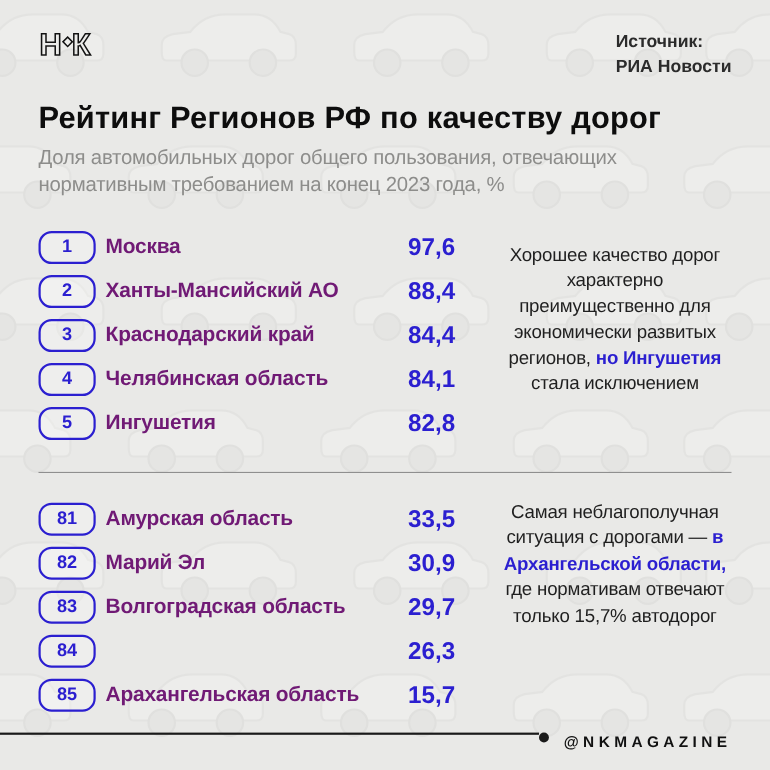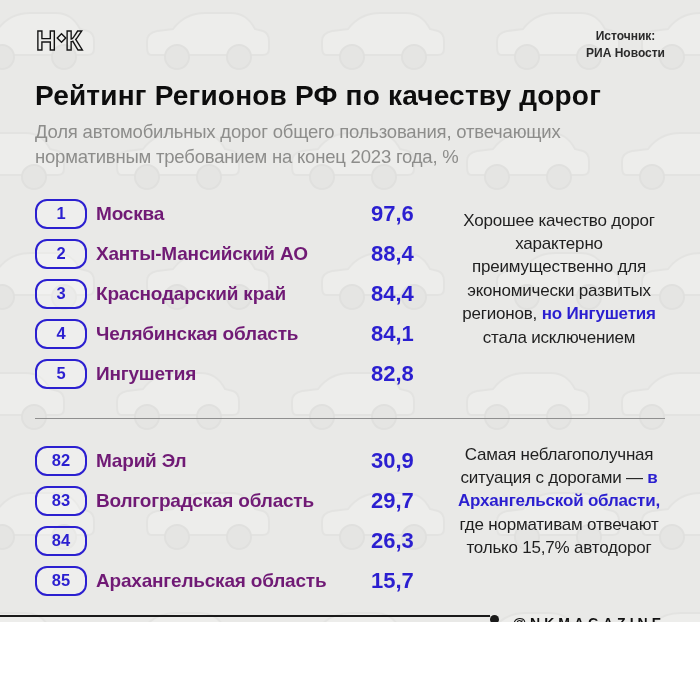--- a/index.html
+++ b/index.html
@@ -1,28 +1,28 @@
 <!DOCTYPE html>
 <html><head>
 <meta charset="utf-8">
 <style>
   * { margin:0; padding:0; box-sizing:border-box; }
   html,body { width:700px; }
   body { font-family:"Liberation Sans", sans-serif; }
   .poster {
-    position:relative; width:700px; height:622px;
+    position:relative; width:700px; height:700px;
     background:#e9e9e7; overflow:hidden;
   }
   .bg-cars { position:absolute; inset:0; opacity:.45; pointer-events:none; }
   .content { position:relative; padding:0 35px; }
 
   
   .header { display:flex; justify-content:space-between; align-items:flex-start; padding-top:22px; }
   .logo-svg { display:block; }
-  .source { text-align:center; font-size:12px; font-weight:bold; color:#2b2b2b; line-height:1.4; padding-top:6px; }
+  .source { text-align:left; font-size:16px; font-weight:bold; color:#2b2b2b; line-height:1.4; padding-top:6px; }
 
   
   .title { margin-top:18px; font-size:28px; font-weight:bold; color:#0d0d0d; letter-spacing:.2px; }
   .subtitle { margin-top:8px; font-size:18.5px; line-height:1.35; color:#8d8d8b; max-width:630px; letter-spacing:-.2px; }
 
   
   .section { display:flex; margin-top:24px; }
   .table { width:388px; flex:none; }
   .row { display:flex; align-items:center; height:40px; }
   .badge {
@@ -143,20 +143,25 @@
       <div class="annotation first">
         <span>Хорошее качество дорог характерно преимущественно для экономически развитых регионов, </span><span class="blue-strong">но Ингушетия</span><span> стала исключением</span>
       </div>
     </div>
 
     <hr class="divider">
 
     <div class="section" style="margin-top:0">
       <div class="table">
         <div class="row">
+          <div class="badge">81</div>
+          <div class="region">Амурская область</div>
+          <div class="value">33,5</div>
+        </div>
+        <div class="row">
           <div class="badge">82</div>
           <div class="region">Марий Эл</div>
           <div class="value">30,9</div>
         </div>
         <div class="row">
           <div class="badge">83</div>
           <div class="region">Волгоградская область</div>
           <div class="value">29,7</div>
         </div>
         <div class="row">

